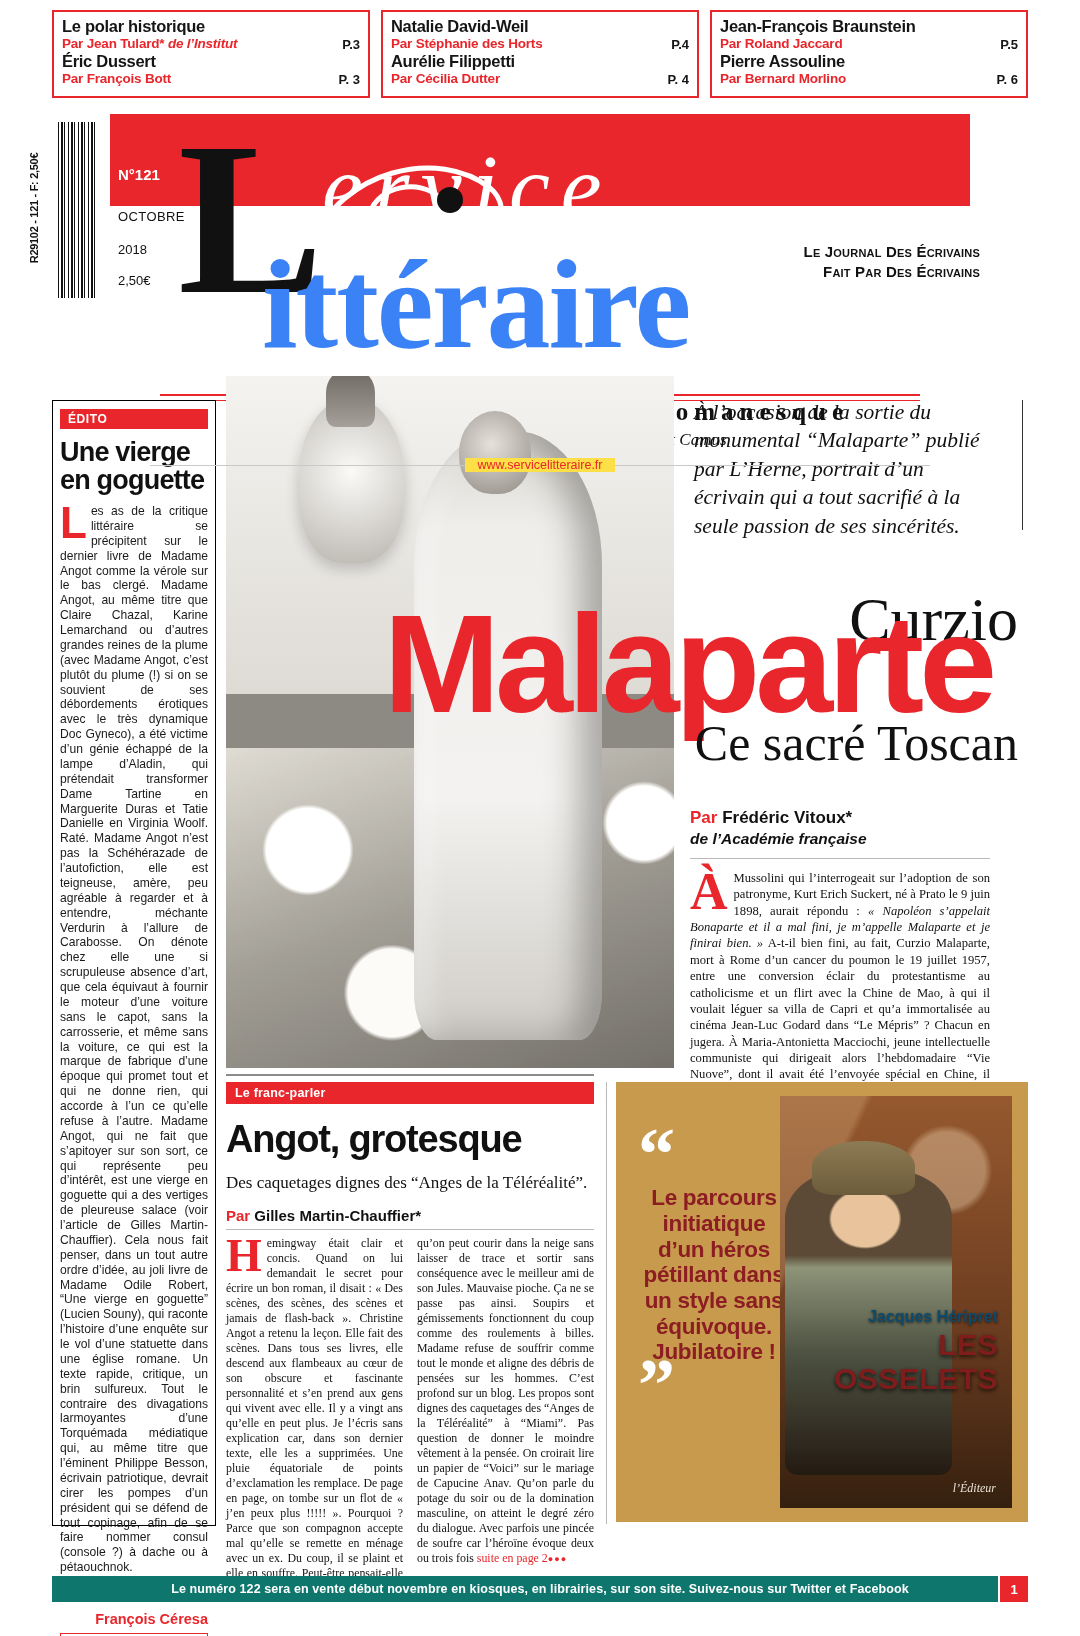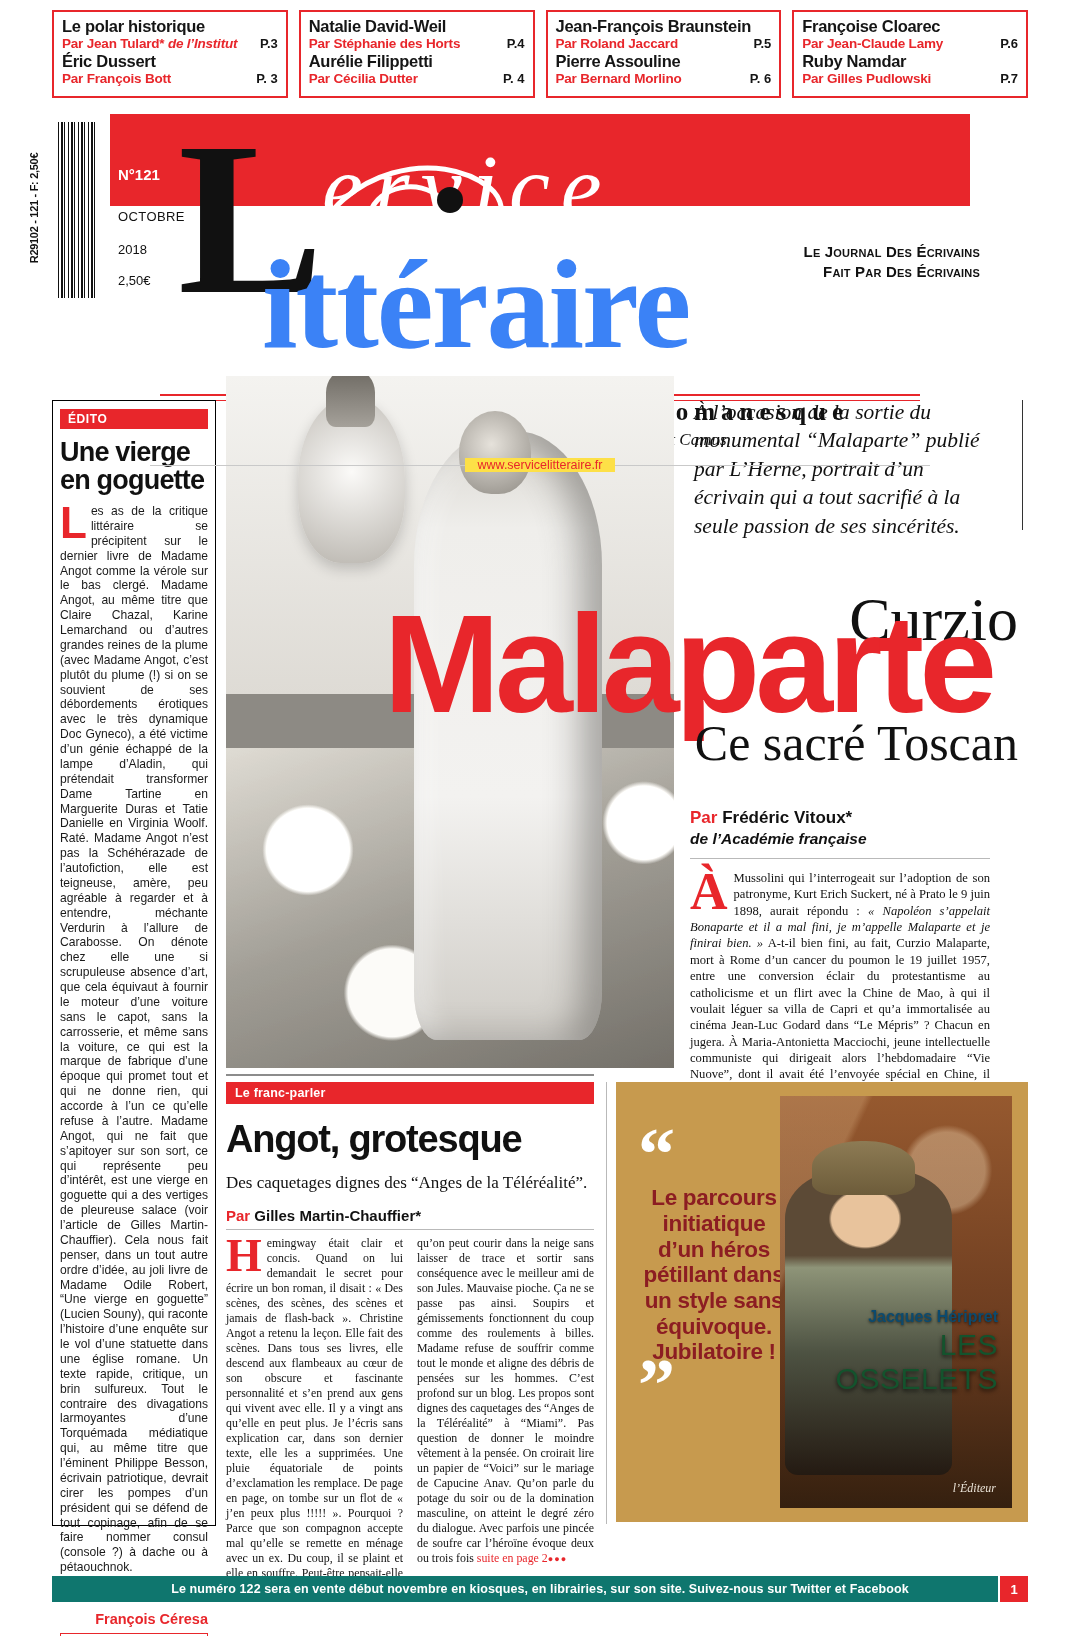--- a/index.html
+++ b/index.html
@@ -19,21 +19,21 @@
     display:flex;align-items:flex-start;padding:10px 52px 0 52px;
     box-sizing:border-box;gap:11px;
   }
   .teaser-box{
     border:2px solid #e8262b;
     flex:1 1 0;
     padding:5px 8px 4px 8px;
     box-sizing:border-box;
     height:88px;
   }
-  .teaser-row{display:flex;align-items:flex-start;justify-content:space-between;}
+  .teaser-row{display:flex;align-items:flex-end;justify-content:space-between;}
   .teaser-title{
     font-weight:bold;font-size:16.5px;color:#151515;letter-spacing:-0.3px;
     line-height:1.15;
   }
   .teaser-by{
     font-weight:bold;font-size:13.5px;color:#e8262b;letter-spacing:-0.2px;
     line-height:1.2;
   }
   .teaser-by .inst{font-style:italic;font-weight:bold;color:#e8262b;}
   .teaser-page{font-weight:bold;font-size:13px;color:#151515;white-space:nowrap;padding-left:6px;}
@@ -298,22 +298,22 @@
   .cover-hat{
     position:absolute;left:14%;top:11%;width:44%;height:13%;
     background:linear-gradient(to bottom,#8d7b54,#6d5c3a);
     border-radius:48% 48% 22% 22%;
   }
   .cover-author{
     position:absolute;right:14px;top:212px;text-align:right;color:#0c4a6e;
     font-size:16px;font-weight:bold;text-shadow:0 1px 3px rgba(0,0,0,.7);
   }
   .cover-title{
-    position:absolute;right:14px;top:232px;text-align:right;color:#14532d;
-    font-size:30px;font-weight:normal;letter-spacing:.5px;text-shadow:0 2px 4px rgba(0,0,0,.7);margin-left:36px;
+    position:absolute;right:14px;top:232px;text-align:right;color:#7f1d1d;
+    font-size:30px;font-weight:bold;letter-spacing:.5px;text-shadow:0 2px 4px rgba(0,0,0,.7);margin-left:36px;
   }
   .cover-pub{
     position:absolute;right:16px;bottom:12px;color:#e9e2d6;
     font-family:"Liberation Serif",serif;font-style:italic;font-size:12px;
   }
 
   
   .footer{
     position:absolute;left:52px;bottom:34px;width:976px;height:26px;
     background:#0f766e;color:#fff;display:flex;align-items:center;justify-content:center;
@@ -376,36 +376,20 @@
       </div>
       <div class="teaser-row">
         <div class="teaser-title">Pierre Assouline</div>
       </div>
       <div class="teaser-row">
         <div class="teaser-by">Par Bernard Morlino</div>
         <div class="teaser-page">P. 6</div>
       </div>
     </div>
 
-    <div class="teaser-box">
-      <div class="teaser-row">
-        <div class="teaser-title">Françoise Cloarec</div>
-      </div>
-      <div class="teaser-row">
-        <div class="teaser-by">Par Jean-Claude Lamy</div>
-        <div class="teaser-page">P.6</div>
-      </div>
-      <div class="teaser-row">
-        <div class="teaser-title">Ruby Namdar</div>
-      </div>
-      <div class="teaser-row">
-        <div class="teaser-by">Par Gilles Pudlowski</div>
-        <div class="teaser-page">P.7</div>
-      </div>
-    </div>
 
   </div>
 
   <div class="masthead">
     <div class="barcode-wrap">
       <div class="barcode-bars"></div>
       <div class="barcode-text">R29102 - 121 - F: 2,50€</div>
     </div>
 
     <div class="red-band"></div>

